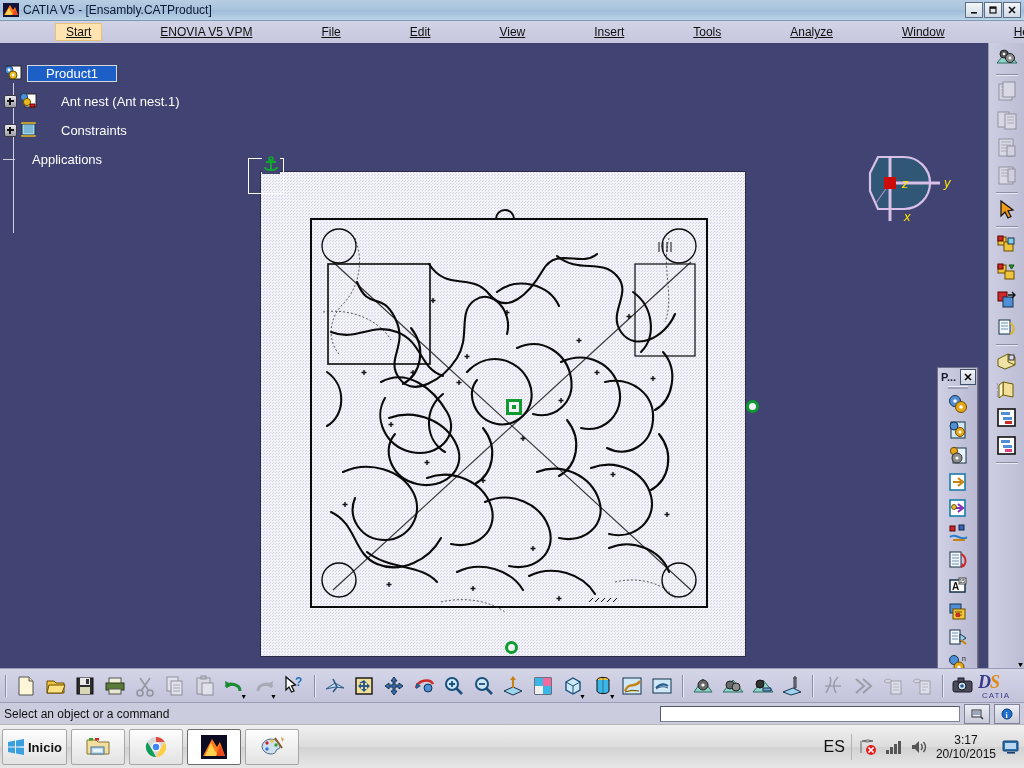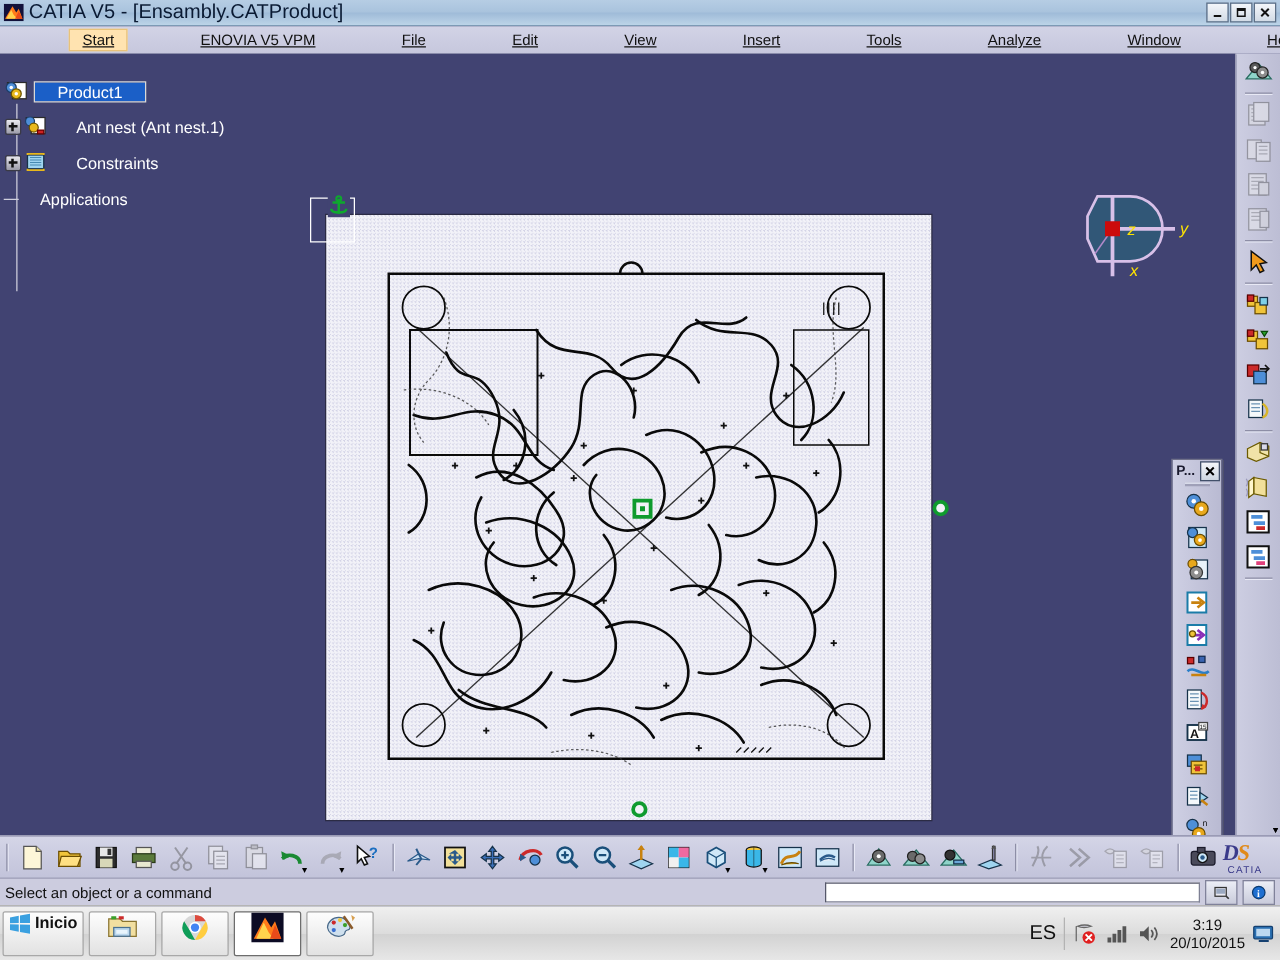--- a/index.html
+++ b/index.html
@@ -13,21 +13,21 @@
   .app{position:relative;width:1024px;height:768px;}
 
   
   .titlebar{
     position:absolute;left:0;top:0;width:1024px;height:20px;
     background:linear-gradient(to bottom,#b6cde4 0%,#a9c3dd 48%,#9fbbd8 52%,#bcd4e8 100%);
     border-bottom:1px solid #7d9ab5;
     display:flex;align-items:center;
   }
   .titlebar .tb-icon{width:16px;height:14px;margin:0 4px 0 3px;flex:0 0 auto;}
-  .titlebar .tb-text{font-size:16px;color:#0a1a33;flex:1 1 auto;white-space:nowrap;}
+  .titlebar .tb-text{font-size:12px;color:#0a1a33;flex:1 1 auto;white-space:nowrap;}
   .wbtns{display:flex;gap:1px;margin-right:3px;}
   .wbtn{
     width:16px;height:14px;
     background:linear-gradient(to bottom,#f3f6fa,#d2dbe6);
     border:1px solid #5d6f86;
     display:flex;align-items:center;justify-content:center;
     font-size:9px;line-height:1;color:#111;font-weight:bold;
   }
   .wbtn svg{display:block;}
 
@@ -170,21 +170,21 @@
   .taskbar{
     position:absolute;left:0;top:724px;width:1024px;height:44px;
     background:linear-gradient(to bottom,#f0f0f0,#dcdcdc 50%,#d2d2d2 51%,#e8e8e8);
     border-top:1px solid #b5b5b5;
     display:flex;align-items:center;
   }
   .tk-btn{
     height:34px;min-width:44px;margin:0 2px;padding:0 4px;
     background:linear-gradient(to bottom,#fdfdfd,#e2e2e2);
     border:1px solid #a8a8a8;border-radius:2px;
-    display:flex;align-items:flex-start;justify-content:center;gap:3px;
+    display:flex;align-items:center;justify-content:center;gap:3px;
   }
   .tk-btn.active{background:#ffffff;border-color:#6d6d6d;}
   .tk-start{font-size:13px;font-weight:bold;color:#111;}
   .tray{margin-left:auto;display:flex;align-items:center;gap:6px;padding-right:4px;}
   .tray-sep{width:1px;height:26px;background:#b3b3b3;}
   .clock{font-size:12px;color:#111;text-align:center;line-height:14px;}
   .lang{font-size:16px;color:#111;}
 </style>
 </head>
 <body>
@@ -954,21 +954,21 @@
         <rect x="2" y="12" width="3" height="4" fill="#555"></rect>
         <rect x="6" y="9" width="3" height="7" fill="#555"></rect>
         <rect x="10" y="6" width="3" height="10" fill="#555"></rect>
         <rect x="14" y="3" width="3" height="13" fill="#555"></rect>
       </svg>
       <svg width="20" height="18" viewBox="0 0 20 18">
         <path d="M2 7 h3 L9 3 v12 L5 11 H2 Z" fill="#555"></path>
         <path d="M11 6 q2.5 3,0 6 M13.5 4 q4 5,0 10" fill="none" stroke="#555" stroke-width="1.4"></path>
       </svg>
       <div class="clock">
-        <div>3:19</div>
+        <div>3:17</div>
         <div>20/10/2015</div>
       </div>
       <svg width="18" height="16" viewBox="0 0 18 16">
         <rect x="1" y="2" width="15" height="10" rx="1" fill="#2a6fb0" stroke="#154070"></rect>
         <rect x="3" y="4" width="11" height="6" fill="#bcd8f0"></rect>
         <rect x="5" y="13" width="8" height="1.6" fill="#154070"></rect>
       </svg>
     </div>
   </div>
 

